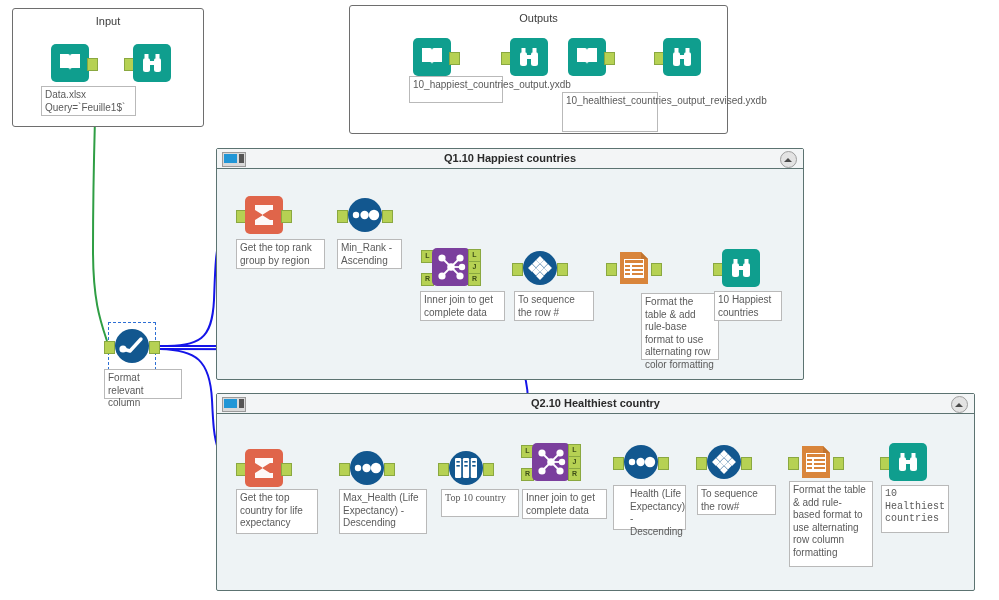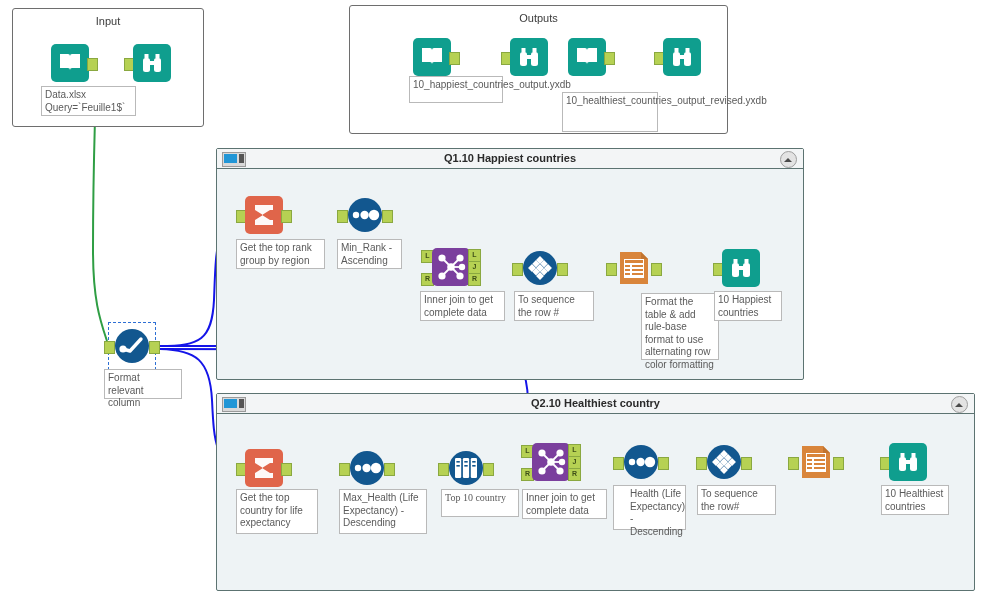--- a/index.html
+++ b/index.html
@@ -432,28 +432,29 @@
             <rect x="15" y="15" width="11" height="2"></rect>
         <rect x="8" y="19" width="5" height="2"></rect>
             <rect x="15" y="19" width="11" height="2"></rect>
         <rect x="8" y="23" width="5" height="2"></rect>
             <rect x="15" y="23" width="11" height="2"></rect>
           </g>
       </svg>
     </div>
     <div class="anch out sq" style="top:14px;right:-9px;"></div>
   </div>
+  <div class="tlabel" style="left:789px;top:481px;width:84px;height:86px;">Format the table &amp; add rule-based format to use alternating row column formatting</div>
 
   <div class="tool" style="left:889px;top:443px;">
     <div class="anch in sq" style="top:14px;left:-9px;"></div>
     <div class="ticon" style="background:#0f9e8e;">
       <svg width="24" height="24" viewBox="0 0 24 24">
           <rect x="3" y="7" width="7" height="14" rx="2.5" fill="#fff"></rect>
           <rect x="14" y="7" width="7" height="14" rx="2.5" fill="#fff"></rect>
           <rect x="10" y="10" width="4" height="4" fill="#fff"></rect>
           <rect x="4.5" y="3" width="4" height="4" fill="#fff"></rect>
           <rect x="15.5" y="3" width="4" height="4" fill="#fff"></rect>
         </svg>
     </div>
   </div>
-  <div class="tlabel" style="left:881px;top:485px;width:68px;height:30px;">10 Healthiest countries</div>
+  <div class="tlabel" style="left:881px;top:485px;width:68px;height:48px;font-family:Liberation Mono, monospace;">10 Healthiest countries</div>
 
 </div>
 
 </body></html>

